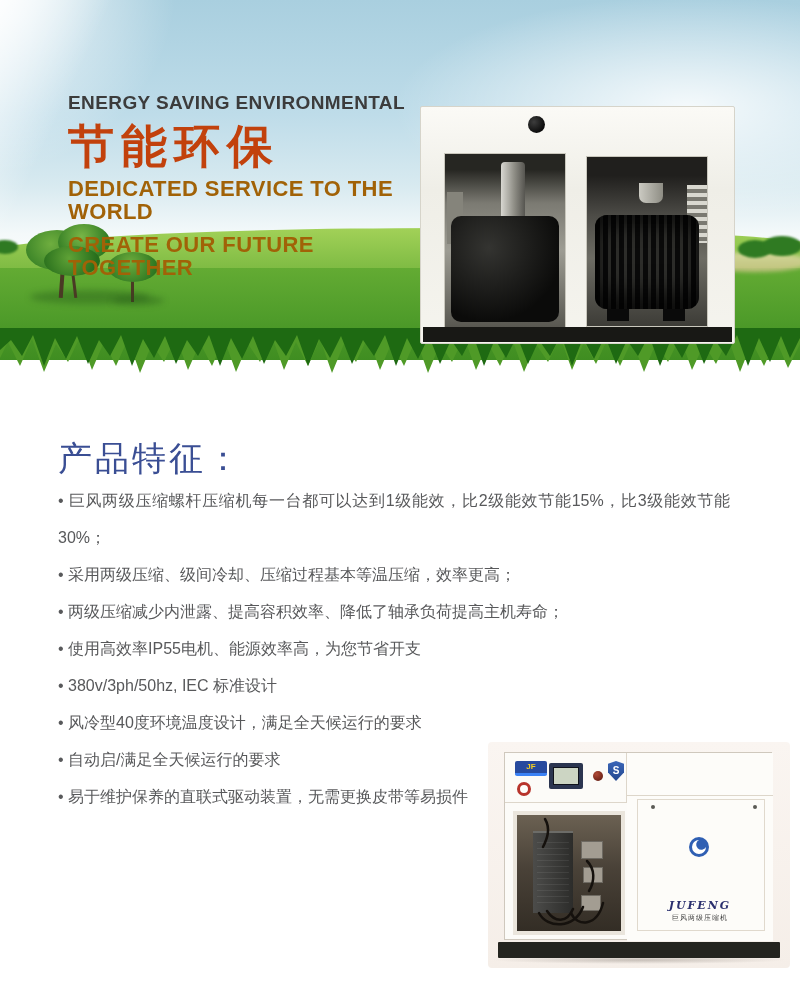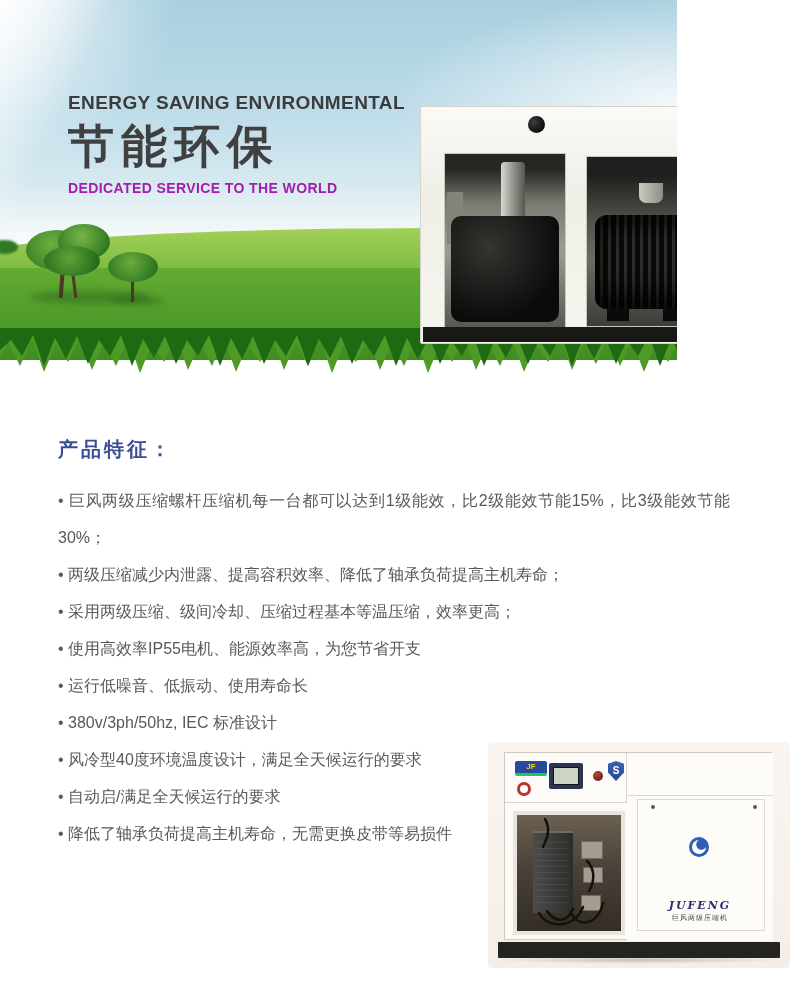--- a/index.html
+++ b/index.html
@@ -4,21 +4,21 @@
 <style>
   * { margin:0; padding:0; box-sizing:border-box; }
   html,body { width:800px; }
   body {
     width:800px; height:995px; position:relative; background:#ffffff;
     font-family:"Liberation Sans","DejaVu Sans",sans-serif; overflow:hidden;
   }
   .abs { position:absolute; }
 
   
-  .hero { left:0; top:0; width:677px; height:395px; overflow:hidden; }
+  .hero { left:0; top:0; width:800px; height:395px; overflow:hidden; }
   .sky {
     left:0; top:0; width:800px; height:300px;
     background:
       radial-gradient(ellipse 420px 160px at 86% 36%, rgba(255,255,255,.85), rgba(255,255,255,0) 70%),
       linear-gradient(115deg, rgba(255,255,255,.85) 0%, rgba(255,255,255,0) 12%),
       radial-gradient(circle at -2% -6%, rgba(255,255,255,.95) 0%, rgba(255,255,255,0) 22%),
       linear-gradient(180deg, #a9cfdf 0%, #bedcE9 38%, #d8eaf0 62%, #f4f9fa 78%, #ffffff 92%);
   }
   .hill {
     left:-30px; top:228px; width:860px; height:130px;
@@ -34,22 +34,22 @@
   .tree-shadow { background:rgba(30,80,20,.35); border-radius:50%; filter:blur(3px); }
   .bush { background:#2f7a22; border-radius:50%; filter:blur(1px); }
   .path {
     background:linear-gradient(180deg,#e6dcae,#cfc489); border-radius:50%;
     filter:blur(2px); opacity:.8;
   }
   .grass-fringe { left:0; top:328px; width:800px; height:52px; }
 
   .hero-text { left:68px; top:92px; width:360px; }
   .tagline-en { font-size:19px; font-weight:bold; color:#3c3c3c; letter-spacing:.4px; margin-bottom:7px; }
-  .title-zh { font-size:46px; line-height:50px; font-weight:bold; color:#404040; letter-spacing:7px; margin-bottom:6px; }
-  .subtitle { font-size:14px; font-weight:bold; color:#a21caf; letter-spacing:.4px; line-height:23px; margin-bottom:10px; }
+  .title-zh { font-size:46px; line-height:50px; font-weight:bold; color:#c2410c; letter-spacing:7px; margin-bottom:6px; }
+  .subtitle { font-size:22px; font-weight:bold; color:#a16207; letter-spacing:.4px; line-height:23px; margin-bottom:10px; }
 
   
   .hero-machine { left:420px; top:106px; width:315px; height:238px; }
   .hm-cab {
     left:0; top:0; width:315px; height:238px;
     background:linear-gradient(180deg,#fbfaf6 0%, #efeee7 35%, #f5f4ee 100%);
     border:1px solid #d6d4ca; border-radius:2px;
   }
   .hm-hole { left:108px; top:10px; width:17px; height:17px; border-radius:50%;
     background:radial-gradient(circle at 35% 35%, #3d3d3d, #0c0c0c 70%); }
@@ -67,35 +67,35 @@
     background:linear-gradient(90deg,#cbcac2,#8e8d84); }
   .hm-motor { left:8px; top:58px; width:104px; height:94px; border-radius:12px;
     background:repeating-linear-gradient(90deg,#0a0a0a 0 5px,#2d2d2a 5px 8px);
     box-shadow:inset 0 -18px 22px rgba(0,0,0,.7), inset 0 14px 16px rgba(0,0,0,.55); }
   .hm-foot { top:152px; width:22px; height:12px; background:#0a0a0a; }
   .hm-louver { left:100px; top:28px; width:20px; height:58px;
     background:repeating-linear-gradient(180deg,#d9d8d0 0 4px,#7a7971 4px 8px); }
   .hm-base { left:3px; bottom:2px; width:309px; height:15px; background:#181815; }
 
   
-  .features-heading { left:58px; top:436px; font-size:20px; font-weight:bold;
+  .features-heading { left:58px; top:436px; font-size:34px; font-weight:normal;
     color:#3a4e94; letter-spacing:3px; }
   .features-list { left:58px; top:482px; width:672px; font-size:16px;
     color:#58595b; line-height:37px; }
   .feature-item { text-align:justify; }
 
   
   .bottom-photo { left:488px; top:742px; width:302px; height:226px;
     background:linear-gradient(180deg,#faf5f1,#f5eee8); border-radius:4px; }
   .bp-machine { left:16px; top:10px; width:268px; height:188px;
     background:#fcfbf8; border:1px solid #cfc8bd; }
   .bp-topleft { left:0; top:0; width:122px; height:50px;
     border-right:1px solid #ddd6ca; border-bottom:1px solid #ddd6ca; }
   .bp-jf { left:10px; top:8px; width:32px; height:15px; background:#274a9e;
-    border-bottom:3px solid #22c55e; border-radius:2px; color:#f5d020;
+    border-bottom:3px solid #3b82f6; border-radius:2px; color:#f5d020;
     font-size:8px; font-weight:bold; text-align:center; line-height:12px; }
   .bp-redring { left:12px; top:29px; width:14px; height:14px; border-radius:50%;
     border:3px solid #b7342c; background:#fdfdfb; }
   .bp-display { left:44px; top:10px; width:34px; height:26px; background:#2b3550; border-radius:2px; }
   .bp-screen { left:4px; top:4px; right:4px; bottom:4px; background:#ccd5c3; border:1px solid #10131c; }
   .bp-button { left:88px; top:18px; width:10px; height:10px; border-radius:50%;
     background:radial-gradient(circle at 35% 30%, #b04a36, #6d2318 75%); }
   .bp-shield { left:103px; top:8px; width:16px; height:20px;
     clip-path:polygon(50% 0, 100% 14%, 100% 58%, 50% 100%, 0 58%, 0 14%);
     background:linear-gradient(180deg,#3a66b8,#24488f); color:#ffffff; font-size:10px;
@@ -146,20 +146,21 @@
 
   <svg class="abs grass-fringe" viewBox="0 0 800 52" preserveAspectRatio="none">
     <path fill="#4f9a27" d="M0,0 H800 V16 L788,40 L776,12 L764,38 L752,14 L740,44 L728,10 L716,36 L704,16 L692,42 L680,9 L668,34 L656,15 L644,44 L632,12 L620,38 L608,10 L596,36 L584,14 L572,42 L560,9 L548,34 L536,16 L524,44 L512,11 L500,38 L488,15 L476,42 L464,9 L452,34 L440,16 L428,45 L416,11 L404,38 L392,14 L380,42 L368,9 L356,34 L344,16 L332,45 L320,11 L308,38 L296,14 L284,42 L272,9 L260,34 L248,16 L236,44 L224,11 L212,38 L200,15 L188,42 L176,9 L164,34 L152,16 L140,45 L128,11 L116,38 L104,14 L92,42 L80,9 L68,34 L56,16 L44,44 L32,11 L20,38 L8,14 L0,30 Z"></path>
     <path fill="#1e6a12" d="M0,0 H800 V10 L790,30 L781,8 L770,34 L759,10 L748,38 L737,7 L726,28 L715,12 L704,36 L693,8 L682,30 L671,11 L660,38 L649,7 L638,28 L627,12 L616,36 L605,8 L594,31 L583,10 L572,38 L561,7 L550,28 L539,12 L528,36 L517,8 L506,30 L495,11 L484,38 L473,7 L462,28 L451,12 L440,36 L429,8 L418,31 L407,10 L396,38 L385,7 L374,28 L363,12 L352,36 L341,8 L330,30 L319,11 L308,38 L297,7 L286,28 L275,12 L264,36 L253,8 L242,31 L231,10 L220,38 L209,7 L198,28 L187,12 L176,36 L165,8 L154,30 L143,11 L132,38 L121,7 L110,28 L99,12 L88,36 L77,8 L66,31 L55,10 L44,38 L33,7 L22,28 L11,12 L0,22 Z"></path>
   </svg>
 
   <div class="abs hero-text">
     <div class="tagline-en">ENERGY SAVING ENVIRONMENTAL</div>
     <div class="title-zh">节能环保</div>
     <div class="subtitle">DEDICATED SERVICE TO THE WORLD</div>
+    <div class="subtitle">CREATE OUR FUTURE TOGETHER</div>
   </div>
 
   <div class="abs hero-machine">
     <div class="abs hm-cab"></div>
     <div class="abs hm-hole"></div>
     <div class="abs hm-open hm-open-l">
       <div class="abs hm-sidebox"></div>
       <div class="abs hm-cyl"></div>
       <div class="abs hm-block"></div>
     </div>
@@ -170,28 +171,27 @@
       <div class="abs hm-foot" style="left:20px;"></div>
       <div class="abs hm-foot" style="left:76px;"></div>
     </div>
     <div class="abs hm-base"></div>
   </div>
 </div>
 
 <div class="abs features-heading">产品特征：</div>
 <div class="abs features-list" id="features-list">
     <div class="feature-item">• 巨风两级压缩螺杆压缩机每一台都可以达到1级能效，比2级能效节能15%，比3级能效节能30%；</div>
+    <div class="feature-item">• 采用两级压缩、级间冷却、压缩过程基本等温压缩，效率更高；</div>
     <div class="feature-item">• 两级压缩减少内泄露、提高容积效率、降低了轴承负荷提高主机寿命；</div>
-    <div class="feature-item">• 采用两级压缩、级间冷却、压缩过程基本等温压缩，效率更高；</div>
     <div class="feature-item">• 使用高效率IP55电机、能源效率高，为您节省开支</div>
-    <div class="feature-item">• 运行低噪音、低振动、使用寿命长</div>
     <div class="feature-item">• 380v/3ph/50hz, IEC 标准设计</div>
     <div class="feature-item">• 风冷型40度环境温度设计，满足全天候运行的要求</div>
     <div class="feature-item">• 自动启/满足全天候运行的要求</div>
-    <div class="feature-item">• 降低了轴承负荷提高主机寿命，无需更换皮带等易损件</div>
+    <div class="feature-item">• 易于维护保养的直联式驱动装置，无需更换皮带等易损件</div>
   </div>
 
 <div class="abs bottom-photo">
   <div class="abs bp-shadow"></div>
   <div class="abs bp-base"></div>
   <div class="abs bp-machine">
     <div class="abs bp-right-panel">
       <div class="abs bp-seam"></div>
       <div class="abs bp-door"></div>
       <div class="abs bp-screw" style="left:24px;top:52px;"></div>

